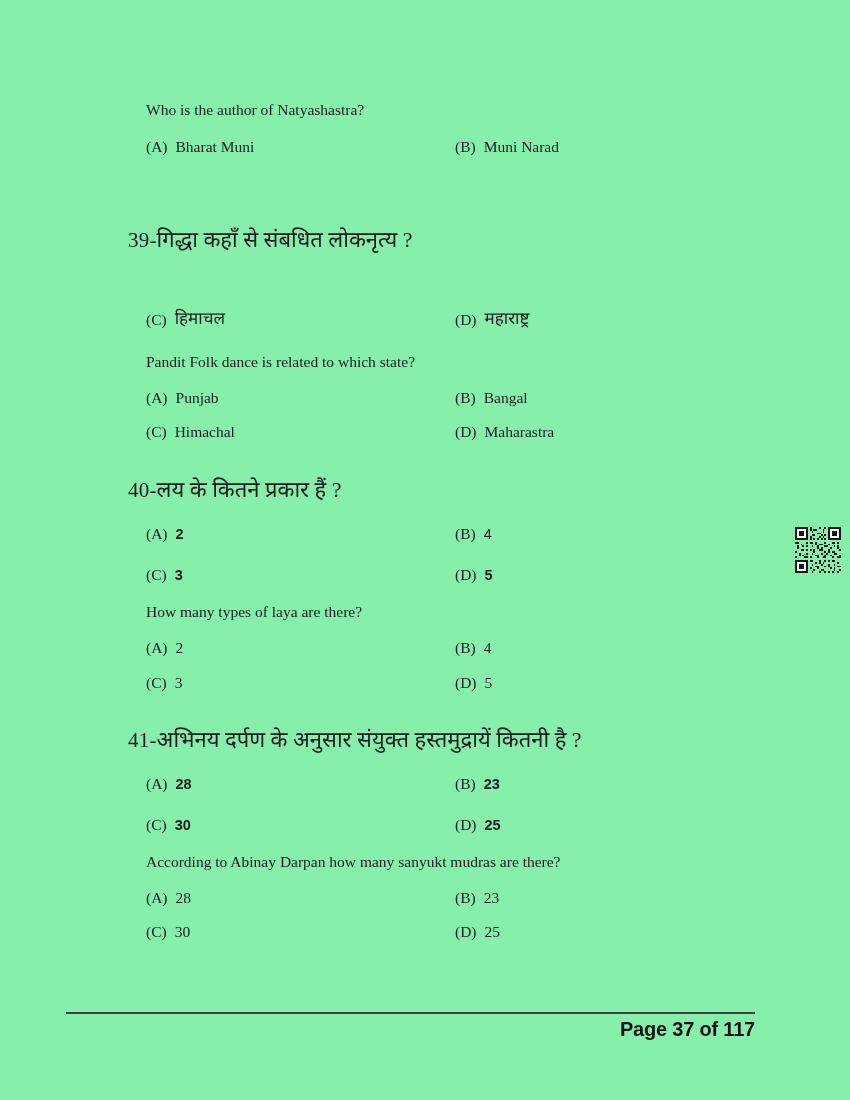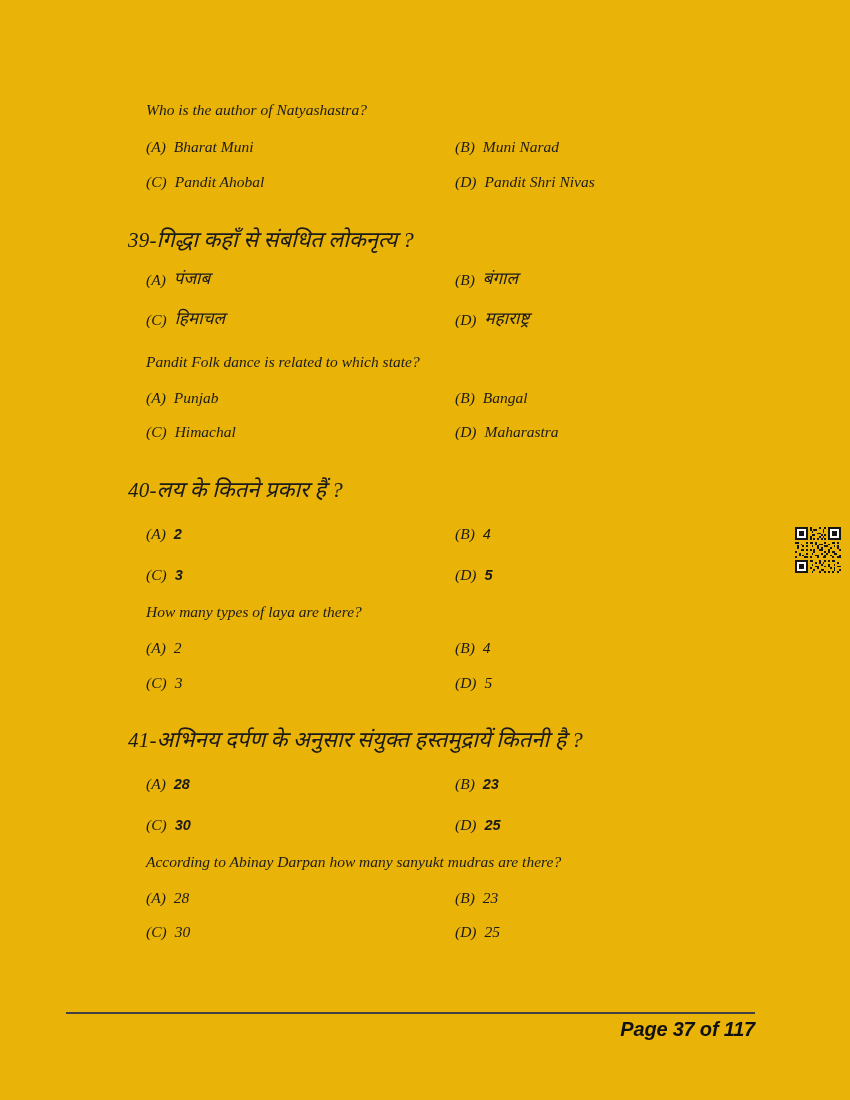--- a/index.html
+++ b/index.html
@@ -1,20 +1,20 @@
 <!DOCTYPE html>
 <html><head>
 <meta charset="utf-8">
 <style>
   html,body{margin:0;padding:0;}
   body{
     width:850px;height:1100px;background:#ffffff;position:relative;
     font-family:"Liberation Serif", serif;color:#1b1b1b;overflow:hidden;
   }
-  .page{position:absolute;inset:0;background:#eab308;font-style:italic;}
+  .page{position:absolute;inset:0;background:#86efac;}
   .line{position:absolute;left:0;right:0;height:24px;white-space:nowrap;line-height:1.2;}
   .enq{position:absolute;left:146px;font-size:15.5px;}
   .qline{position:absolute;left:128px;}
   .qnum{font-size:21px;letter-spacing:.2px;}
   .hi-text{font-size:22px;}
   .c1{position:absolute;left:146px;top:0;}
   .c2{position:absolute;left:455px;top:0;}
   .lbl{font-size:15.5px;margin-right:8px;}
   .en-val{font-size:15.5px;}
   .hi-val{font-size:17px;position:relative;top:-1px;}
@@ -36,31 +36,23 @@
 
 <div class="page">
 
   <div class="line" style="top:101px">
     <span class="enq">Who is the author of Natyashastra?</span>
   </div>
   <div class="line" style="top:137px">
     <span class="c1"><span class="lbl">(A)</span><span class="en-val">Bharat Muni</span></span>
     <span class="c2"><span class="lbl">(B)</span><span class="en-val">Muni Narad</span></span>
   </div>
-  <div class="line" style="top:172px">
-    <span class="c1"><span class="lbl">(C)</span><span class="en-val">Pandit Ahobal</span></span>
-    <span class="c2"><span class="lbl">(D)</span><span class="en-val">Pandit Shri Nivas</span></span>
-  </div>
 
   <div class="line" style="top:227px">
     <span class="qline"><span class="qnum">39-</span><span class="hi-text">गिद्धा कहाँ से संबधित लोकनृत्य ?</span></span>
-  </div>
-  <div class="line" style="top:270px">
-    <span class="c1"><span class="lbl">(A)</span><span class="hi-val">पंजाब</span></span>
-    <span class="c2"><span class="lbl">(B)</span><span class="hi-val">बंगाल</span></span>
   </div>
   <div class="line" style="top:310px">
     <span class="c1"><span class="lbl">(C)</span><span class="hi-val">हिमाचल</span></span>
     <span class="c2"><span class="lbl">(D)</span><span class="hi-val">महाराष्ट्र</span></span>
   </div>
 
   <div class="line" style="top:353px">
     <span class="enq">Pandit Folk dance is related to which state?</span>
   </div>
   <div class="line" style="top:422px">

